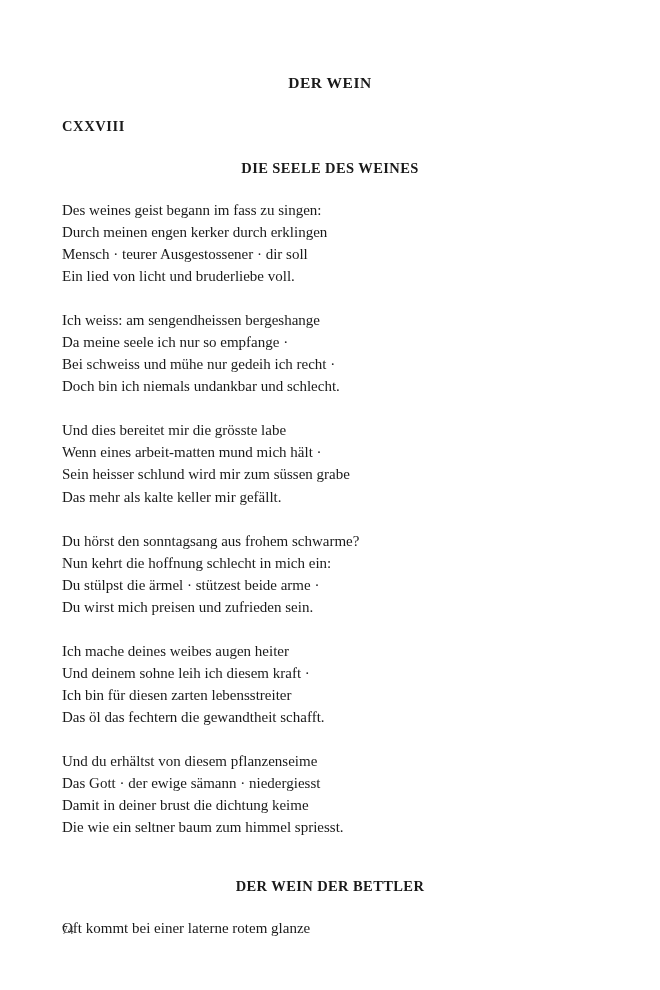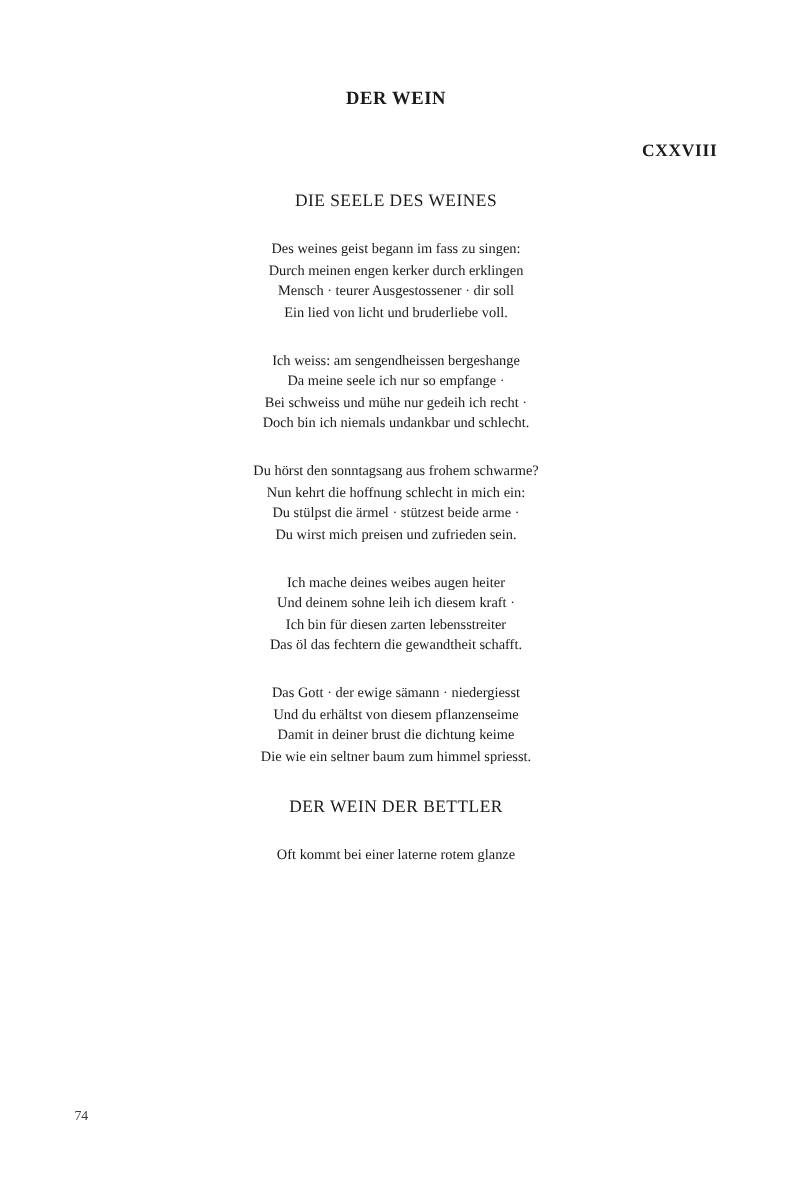--- a/index.html
+++ b/index.html
@@ -27,47 +27,47 @@
     font-weight: bold;
     font-size: 15.5px;
     letter-spacing: 0.5px;
     margin: 0;
   }
   .title-main {
     margin-top: 10px;
     margin-bottom: 0;
   }
   .numeral {
-    text-align: right;
+    text-align: left;
     font-weight: bold;
     font-size: 14.5px;
     letter-spacing: 0.6px;
     margin-top: 26px;
   }
   .poem-title {
     text-align: center;
-    font-weight: normal;
+    font-weight: bold;
     font-size: 14.5px;
     letter-spacing: 0.4px;
     margin-top: 25px;
   }
   .stanza {
     margin-top: 22px;
-    font-size: 12px;
+    font-size: 15px;
     line-height: 1.47;
-    text-align: center;
+    text-align: left;
   }
   .stanza .line {
     white-space: pre-wrap;
   }
   .numeral-second {
     margin-top: 45px;
   }
   .poem-title-second {
-    margin-top: 25px;
+    margin-top: 40px;
   }
   .stanza-second-poem {
     margin-top: 22px;
   }
   .page-number {
     position: absolute;
     left: 62px;
     top: 924px;
     font-size: 11.5px;
     color: #3a3a3a;
@@ -92,38 +92,44 @@
     <div class="line">Ein lied von licht und bruderliebe voll.</div>
   </div>
 
   <div class="stanza">
     <div class="line">Ich weiss: am sengendheissen bergeshange</div>
     <div class="line">Da meine seele ich nur so empfange ·</div>
     <div class="line">Bei schweiss und mühe nur gedeih ich recht ·</div>
     <div class="line">Doch bin ich niemals undankbar und schlecht.</div>
   </div>
 
+  <div class="stanza">
+    <div class="line">Und dies bereitet mir die grösste labe</div>
+    <div class="line">Wenn eines arbeit-matten mund mich hält ·</div>
+    <div class="line">Sein heisser schlund wird mir zum süssen grabe</div>
+    <div class="line">Das mehr als kalte keller mir gefällt.</div>
+  </div>
 
   <div class="stanza">
     <div class="line">Du hörst den sonntagsang aus frohem schwarme?</div>
     <div class="line">Nun kehrt die hoffnung schlecht in mich ein:</div>
     <div class="line">Du stülpst die ärmel · stützest beide arme ·</div>
     <div class="line">Du wirst mich preisen und zufrieden sein.</div>
   </div>
 
   <div class="stanza">
     <div class="line">Ich mache deines weibes augen heiter</div>
     <div class="line">Und deinem sohne leih ich diesem kraft ·</div>
     <div class="line">Ich bin für diesen zarten lebensstreiter</div>
     <div class="line">Das öl das fechtern die gewandtheit schafft.</div>
   </div>
 
   <div class="stanza">
+    <div class="line">Und du erhältst von diesem pflanzenseime</div>
     <div class="line">Das Gott · der ewige sämann · niedergiesst</div>
-    <div class="line">Und du erhältst von diesem pflanzenseime</div>
     <div class="line">Damit in deiner brust die dichtung keime</div>
     <div class="line">Die wie ein seltner baum zum himmel spriesst.</div>
   </div>
 
 
   <div class="poem-title poem-title-second">DER WEIN DER BETTLER</div>
 
   <div class="stanza stanza-second-poem">
     <div class="line">Oft kommt bei einer laterne rotem glanze</div>
 

